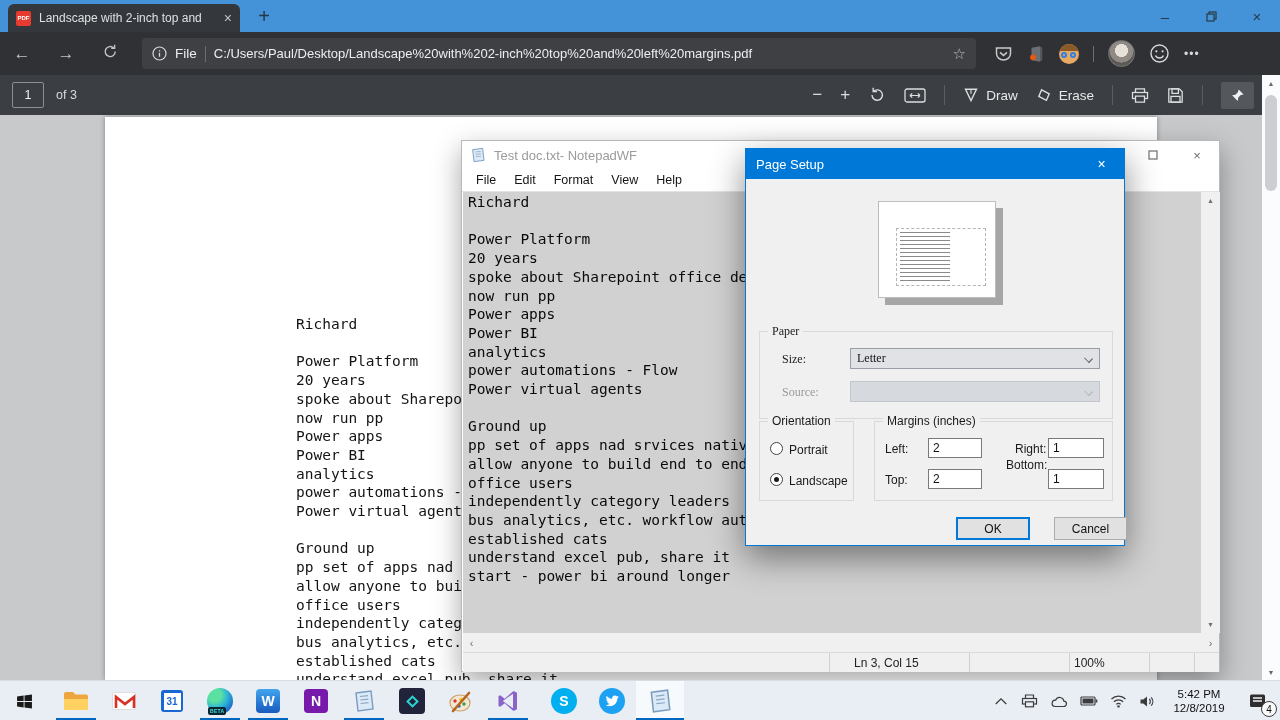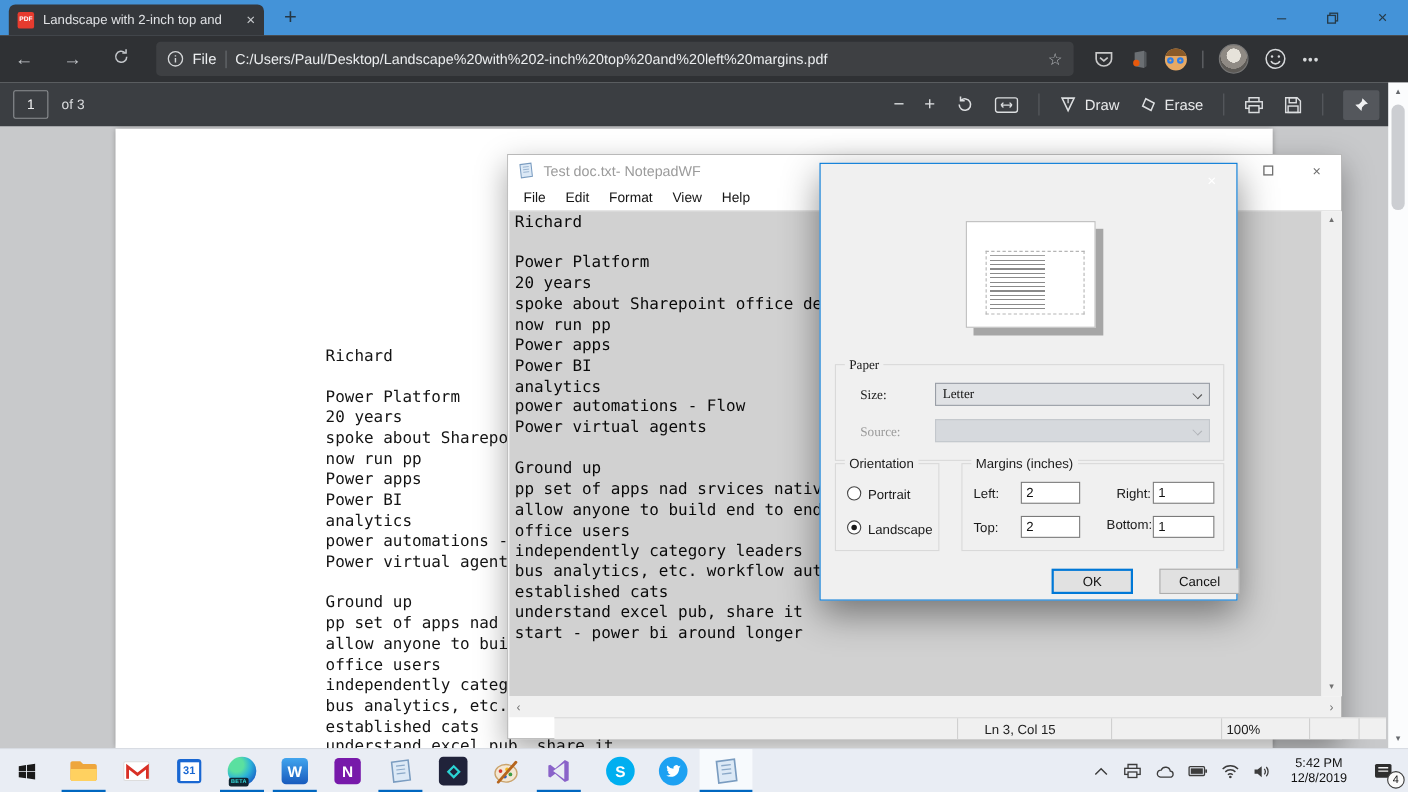--- a/index.html
+++ b/index.html
@@ -76,21 +76,21 @@
             align-items:center; padding-left:5px; border-bottom:1px solid #e3e3e3; }
   #npmenu span { padding:0 9px; font-size:12.5px; color:#151515; }
   #nptext { position:absolute; left:1px; top:51px; width:739px; height:441px; background:#d1d1d1; overflow:hidden; }
   #nptext pre { position:absolute; left:5px; top:1px; font-size:14.5px; line-height:18.7px; color:#0a0a0a; }
   #npvscroll { position:absolute; left:739px; top:51px; width:19px; height:441px; background:#f0f0f0; }
   #npvscroll .ar, #nphscroll .ar { color:#707070; font-size:7px; position:absolute; width:19px; height:17px;
             display:flex; align-items:center; justify-content:center; }
   #nphscroll { position:absolute; left:1px; top:492px; width:756px; height:19px; background:#f0f0f0; }
   #nphscroll .ar { width:17px; height:19px; font-size:11px; }
   #npstatus { position:absolute; left:1px; top:511px; width:756px; height:20px; background:#f0f0f0;
-              border-top:1px solid #d9d9d9; display:flex; align-items:center; font-size:12px; color:#222;margin-left:41px; }
+              border-top:1px solid #d9d9d9; display:flex; align-items:center; font-size:12px; color:#222; }
   #npstatus .sp { flex:1; }
   #npstatus .pan { height:100%; display:flex; align-items:center; border-left:1px solid #d0d0d0; padding-left:24px; }
 
   
   #dialog { position:absolute; left:745px; top:148px; width:380px; height:398px; background:#f0f0f0; z-index:5;
             border:1px solid #0078d7; box-shadow:0 12px 32px rgba(0,0,0,.45); }
   #dlgtitle { position:absolute; left:0; top:0; width:100%; height:30px; background:#0078d7; display:flex; align-items:center; }
   #dlgtitle .t { color:#fff; font-size:13px; margin-left:10px; }
   #dlgclose { position:absolute; right:0; top:0; width:45px; height:30px; color:#fff; font-size:14px;
               display:flex; align-items:center; justify-content:center; }
@@ -369,20 +369,23 @@
       <span class="sp"></span>
       <span class="pan" style="width:140px">Ln 3, Col 15</span>
       <span class="pan" style="width:100px"></span>
       <span class="pan" style="width:80px; padding-left:4px">100%</span>
       <span class="pan" style="width:45px"></span>
       <span class="pan" style="width:20px"></span>
     </div>
   </div>
 
   <div id="dialog">
+    <div id="dlgtitle">
+      <span class="t">Page Setup</span>
+    </div>
     <div id="dlgclose">×</div>
 
     <div id="thumbwrap">
       <div id="thumbtext">
         <div class="stripes"></div>
       </div>
     </div>
 
     <div class="group" id="gpaper">
       <span class="glabel">Paper</span>
@@ -406,21 +409,21 @@
     </div>
 
     <div class="group" id="gmargin">
       <span class="glabel">Margins (inches)</span>
       <span class="flabel" style="left:10px; top:20px">Left:</span>
       <input class="mginput" style="left: 53px; top: 16px; width: 54px;" value="2">
       <span class="flabel" style="left:140px; top:20px">Right:</span>
       <input class="mginput" style="left: 173px; top: 16px; width: 56px;" value="1">
       <span class="flabel" style="left:10px; top:51px">Top:</span>
       <input class="mginput" style="left: 53px; top: 47px; width: 54px;" value="2">
-      <span class="flabel" style="left:131px; top:48px">Bottom:</span>
+      <span class="flabel" style="left:131px; top:36px">Bottom:</span>
       <input class="mginput" style="left: 173px; top: 47px; width: 56px;" value="1">
     </div>
 
     <div class="dbtn" id="okbtn">OK</div>
     <div class="dbtn" id="cancelbtn">Cancel</div>
   </div>
 
   <div id="taskbar">
     <div class="tcell" style="left:0">
       <svg width="17" height="17" viewBox="0 0 16 16">

